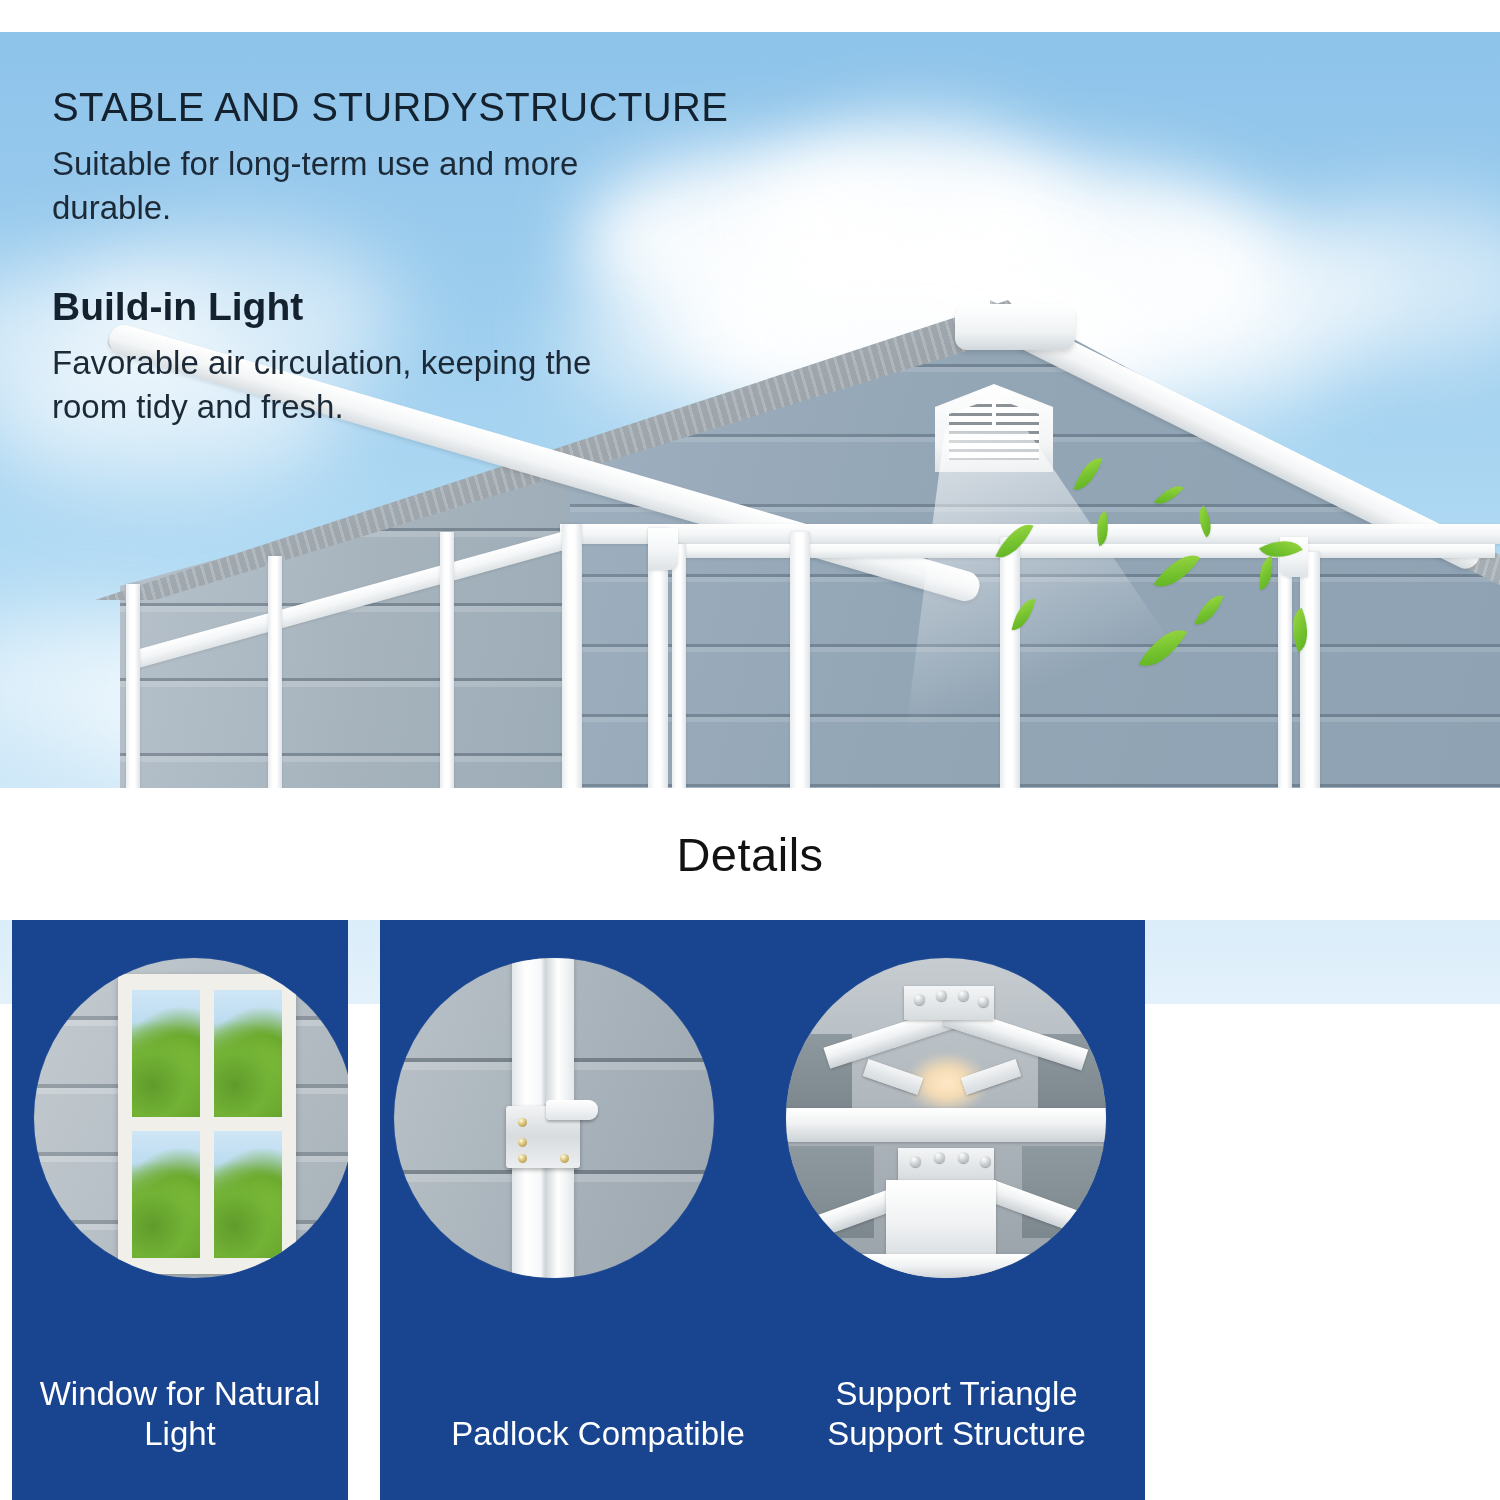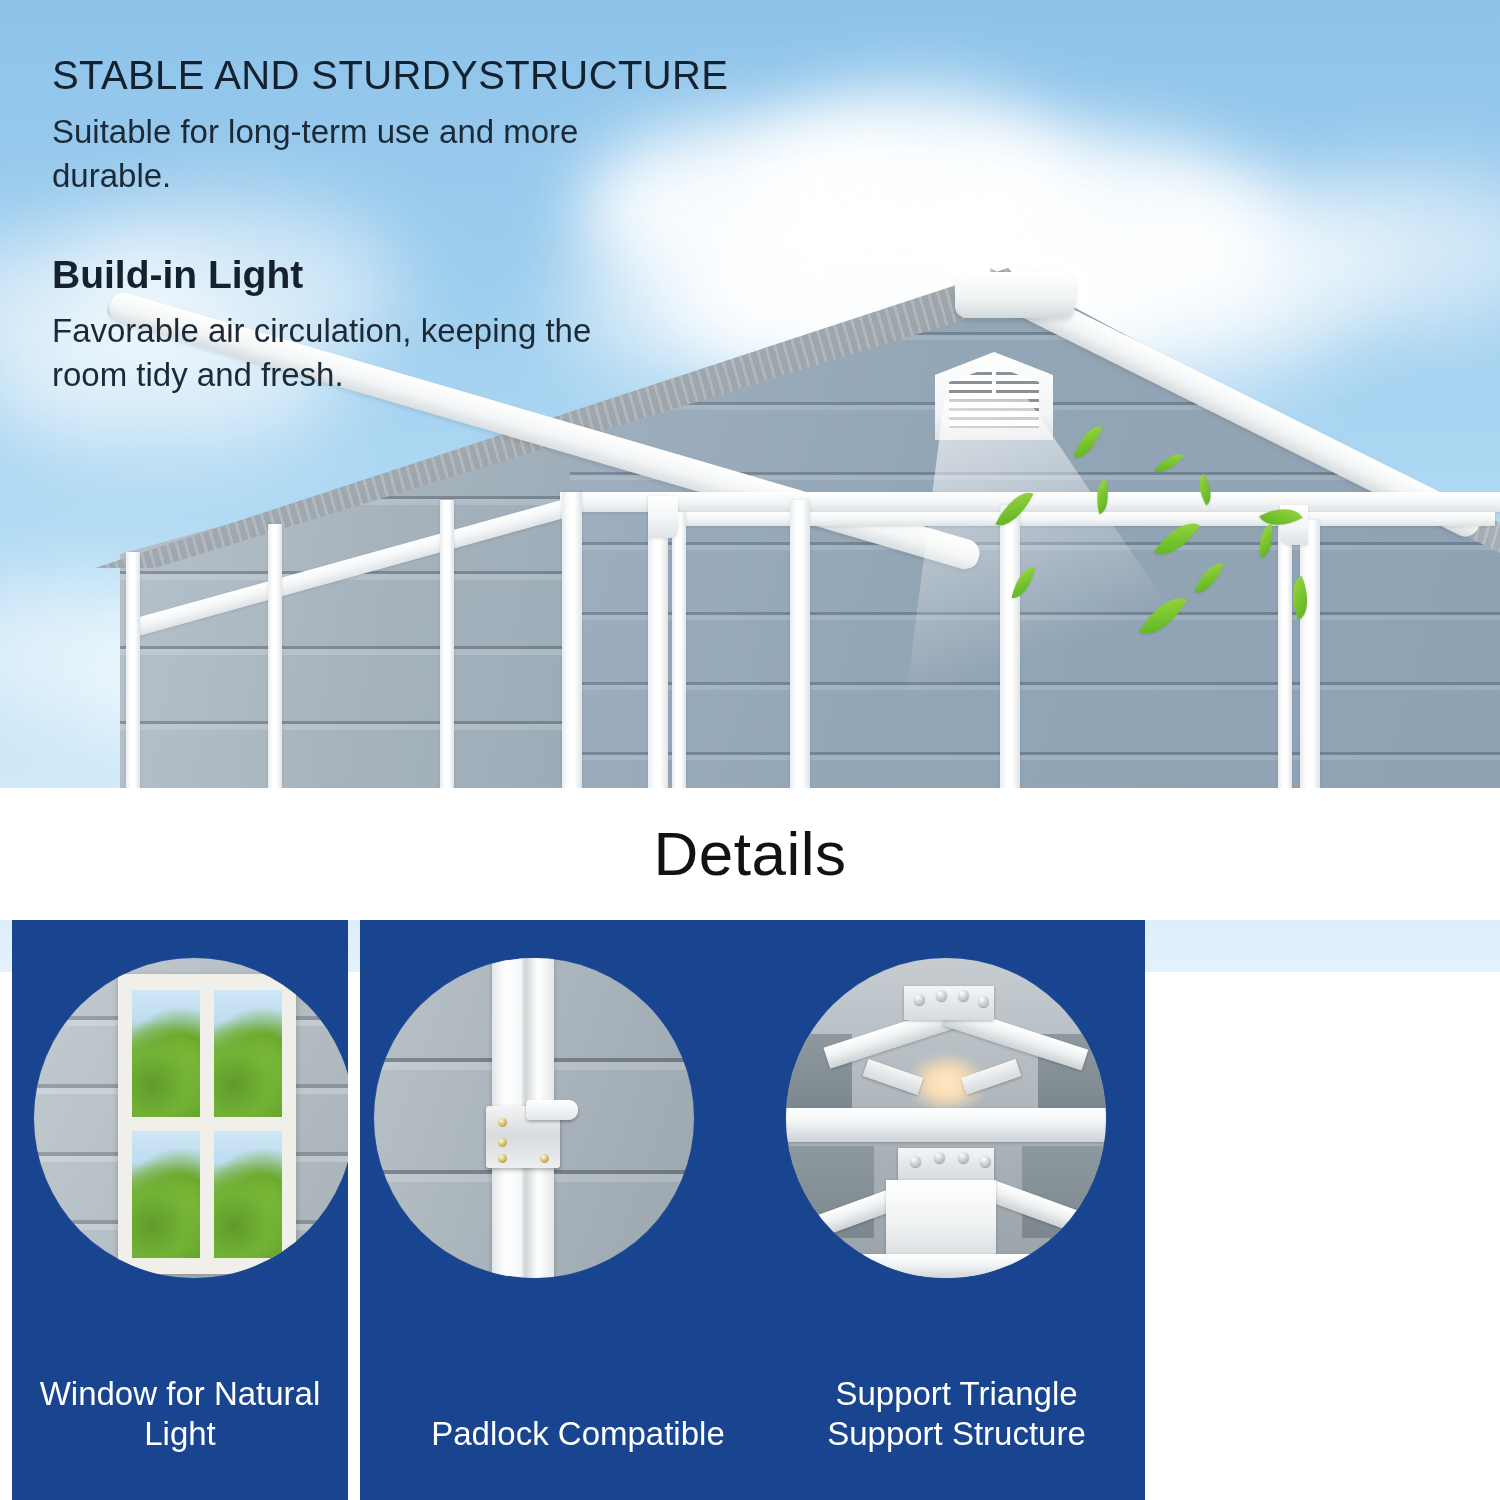--- a/index.html
+++ b/index.html
@@ -11,20 +11,21 @@
     -webkit-font-smoothing:antialiased;
   }
 
   
   .hero {
     position:relative;
     width:1500px;
     height:972px;
     overflow:hidden;
     background:linear-gradient(180deg,#8ec3ea 0%, #9ccdee 28%, #b4dcf4 58%, #cfe8f8 80%, #e3f1fb 100%);
+    margin-top:32px;
   }
 
   
   .cloud { position:absolute; border-radius:50%; background:#ffffff; filter:blur(20px); }
   .cloud.soft { filter:blur(34px); opacity:.92; }
   .cloud.faint { filter:blur(40px); opacity:.55; }
 
   .cloudGroupA { position:absolute; left:560px; top:80px; width:780px; height:330px; }
   .cloudGroupB { position:absolute; left:-80px; top:200px; width:520px; height:300px; }
   .cloudGroupC { position:absolute; left:1120px; top:170px; width:430px; height:250px; }
@@ -187,21 +188,21 @@
   }
 
   
   .detailsBand {
     position:absolute; left:0; top:788px;
     width:1500px; height:132px;
     background:#ffffff;
     display:flex; align-items:center; justify-content:center;
   }
   .detailsTitle {
-    font-size:62px; font-weight:400; color:#121212;
+    font-size:47px; font-weight:400; color:#121212;
     letter-spacing:.5px; line-height:1;
   }
 
   
   .panels { position:absolute; left:0; top:920px; width:1500px; height:580px; }
   .panel {
     position:absolute; top:0; height:580px;
     background:#184490;
     overflow:hidden;
     display:flex; flex-direction:column;
@@ -426,21 +427,21 @@
       <div class="winFrame">
         <div class="pane"></div>
         <div class="pane"></div>
         <div class="pane"></div>
         <div class="pane"></div>
       </div>
     </div>
     <div class="caption">Window for Natural Light</div>
   </div>
 
-  <div class="panel" style="left:360px; width:436px;">
+  <div class="panel" style="left:380px; width:436px;">
     <div class="photo ph2">
       <div class="doorPost"></div>
       <div class="hasp"></div>
       <div class="haspArm"></div>
       <div class="screw" style="left:124px; top:160px;"></div>
       <div class="screw" style="left:124px; top:180px;"></div>
       <div class="screw" style="left:124px; top:196px;"></div>
       <div class="screw" style="left:166px; top:196px;"></div>
     </div>
     <div class="caption">Padlock Compatible</div>

